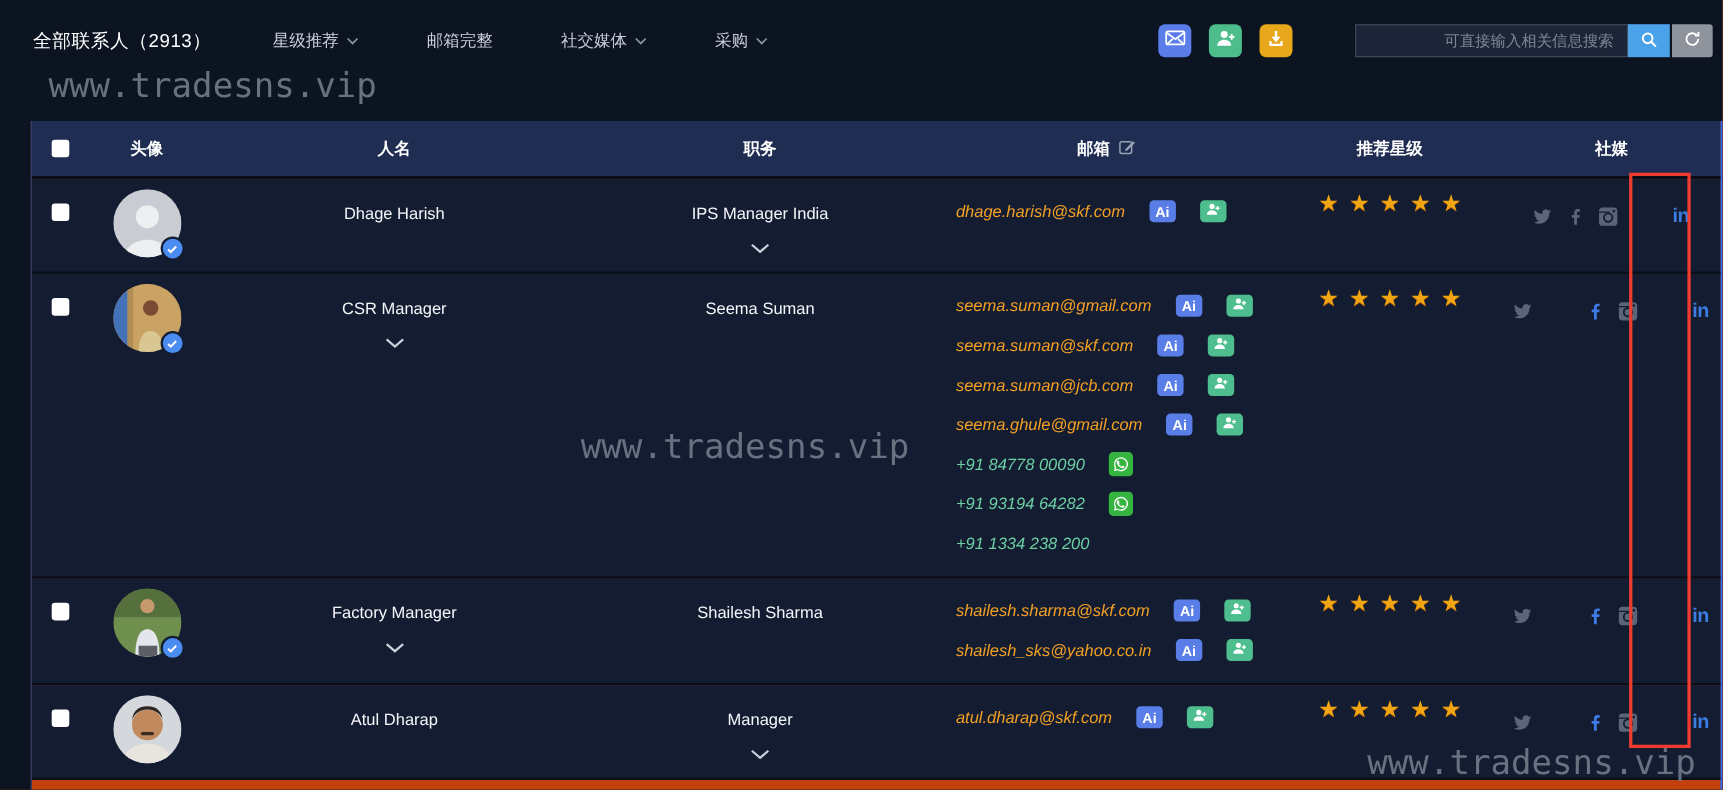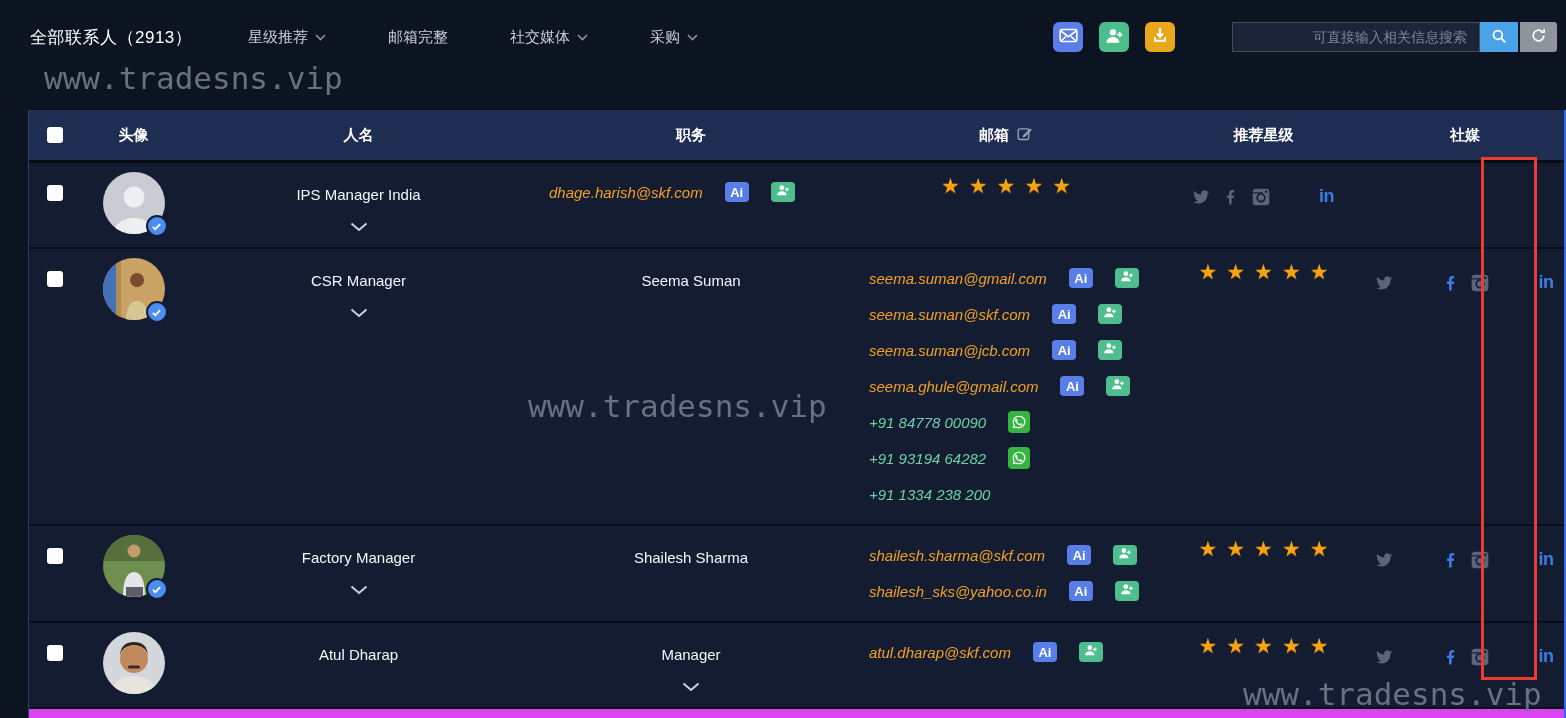--- a/index.html
+++ b/index.html
@@ -30,21 +30,21 @@
   .btn-search { width:38px; height:30px; background:#4aa2e8; border:none; display:flex; align-items:center; justify-content:center; cursor:pointer;}
   .btn-refresh { width:37px; height:30px; background:#8f949c; border:none; margin-left:2px; display:flex; align-items:center; justify-content:center; cursor:pointer; border-radius:0 3px 3px 0;}
 
   
   .wm { position:absolute; font-family:"DejaVu Sans Mono", monospace; color:#6d7685; font-size:31px; opacity:.95; pointer-events:none; white-space:nowrap; z-index:5;}
   .wm-top { left:44px; top:60px; }
   .wm-mid { left:528px; top:388px; }
   .wm-bot { left:1243px; top:676px; }
 
   
-  .ctable { position:absolute; left:28px; right:0; top:110px; bottom:0; border-left:1px solid #24407c; border-right:2px solid #2a6df0; background:#d946ef;}
+  .ctable { position:absolute; left:28px; right:0; top:110px; bottom:0; border-left:1px solid #24407c; border-right:2px solid #2a6df0; background:#c2410c;}
   .grid { display:grid; grid-template-columns:52px 105px 345px 320px 310px 205px 1fr; }
   .thead { background:#1f2d52; height:53px; align-items:center; border-bottom:3px solid #080d18;}
   .th { text-align:center; font-size:15px; font-weight:bold; color:#ffffff; display:flex; align-items:center; justify-content:center; gap:7px;}
   .checkbox { width:16px; height:16px; background:#ffffff; border-radius:3px; display:inline-block; cursor:pointer; }
 
   .trow { background:#131c31; border-bottom:2px solid #080d18; min-height:86px; }
   .cell { position:relative; }
   .c-check { display:flex; justify-content:center; padding-top:22px; }
   .c-avatar { display:flex; justify-content:center; padding-top:9px; }
   .avatar { position:relative; width:62px; height:62px; cursor:pointer;}
@@ -190,20 +190,21 @@
                 <path d="M10 62a21 16 0 0 1 42 0z" fill="#edeff1"></path>
               </svg>
 
         <span class="vbadge">
           <svg width="11" height="11" viewBox="0 0 12 12">
                   <path d="M2 6.3l2.6 2.6L10 3.3" stroke="#fff" stroke-width="2" fill="none"></path>
                 </svg>
         </span>
       </div>
     </div>
+    <div class="cell c-name"><span>Dhage Harish</span></div>
     <div class="cell c-position">
       <span>IPS Manager India</span>
       <span class="chev">
         <svg width="18" height="10" viewBox="0 0 18 10">
                 <path d="M1.5 1.5L9 8l7.5-6.5" stroke="#ccd2dc" stroke-width="2" fill="none"></path>
               </svg>
       </span>
     </div>
     <div class="cell c-contact">
             <div>

